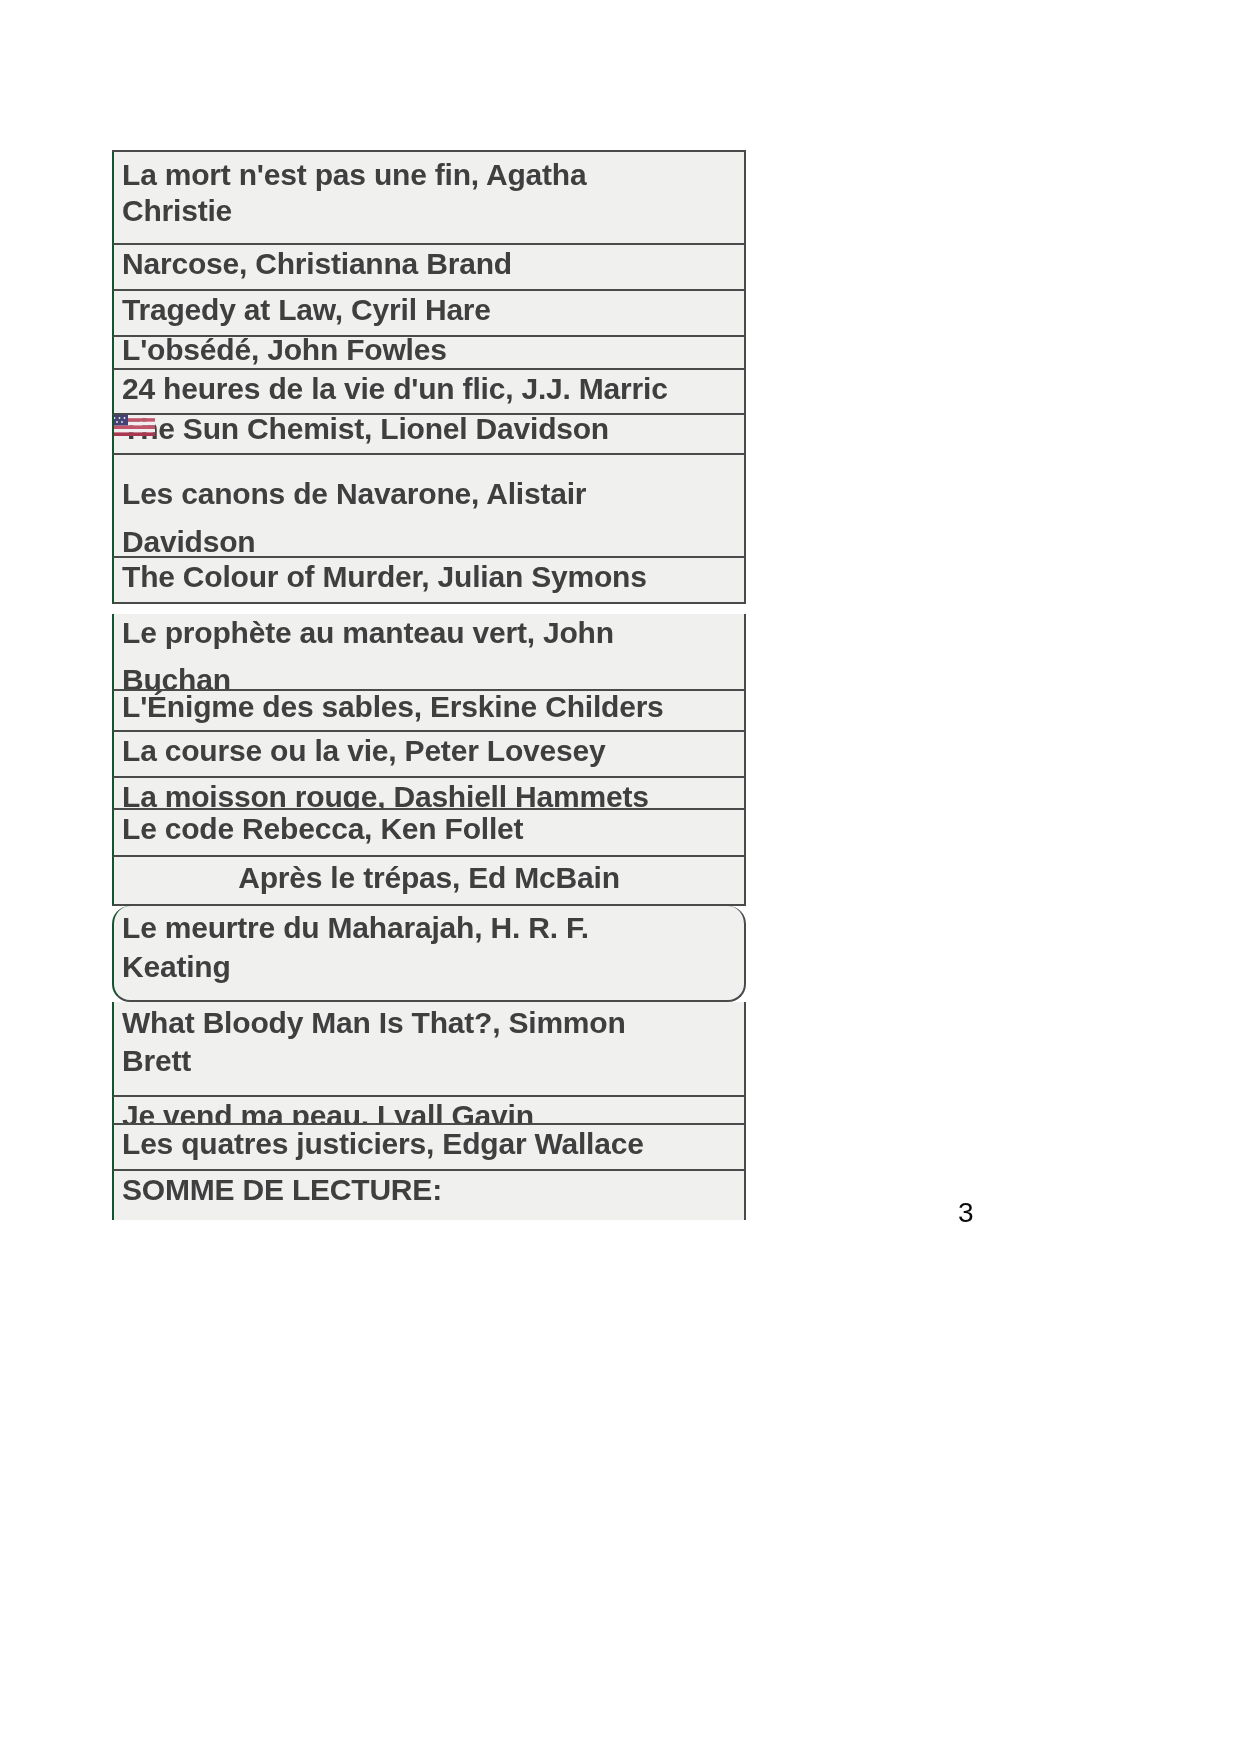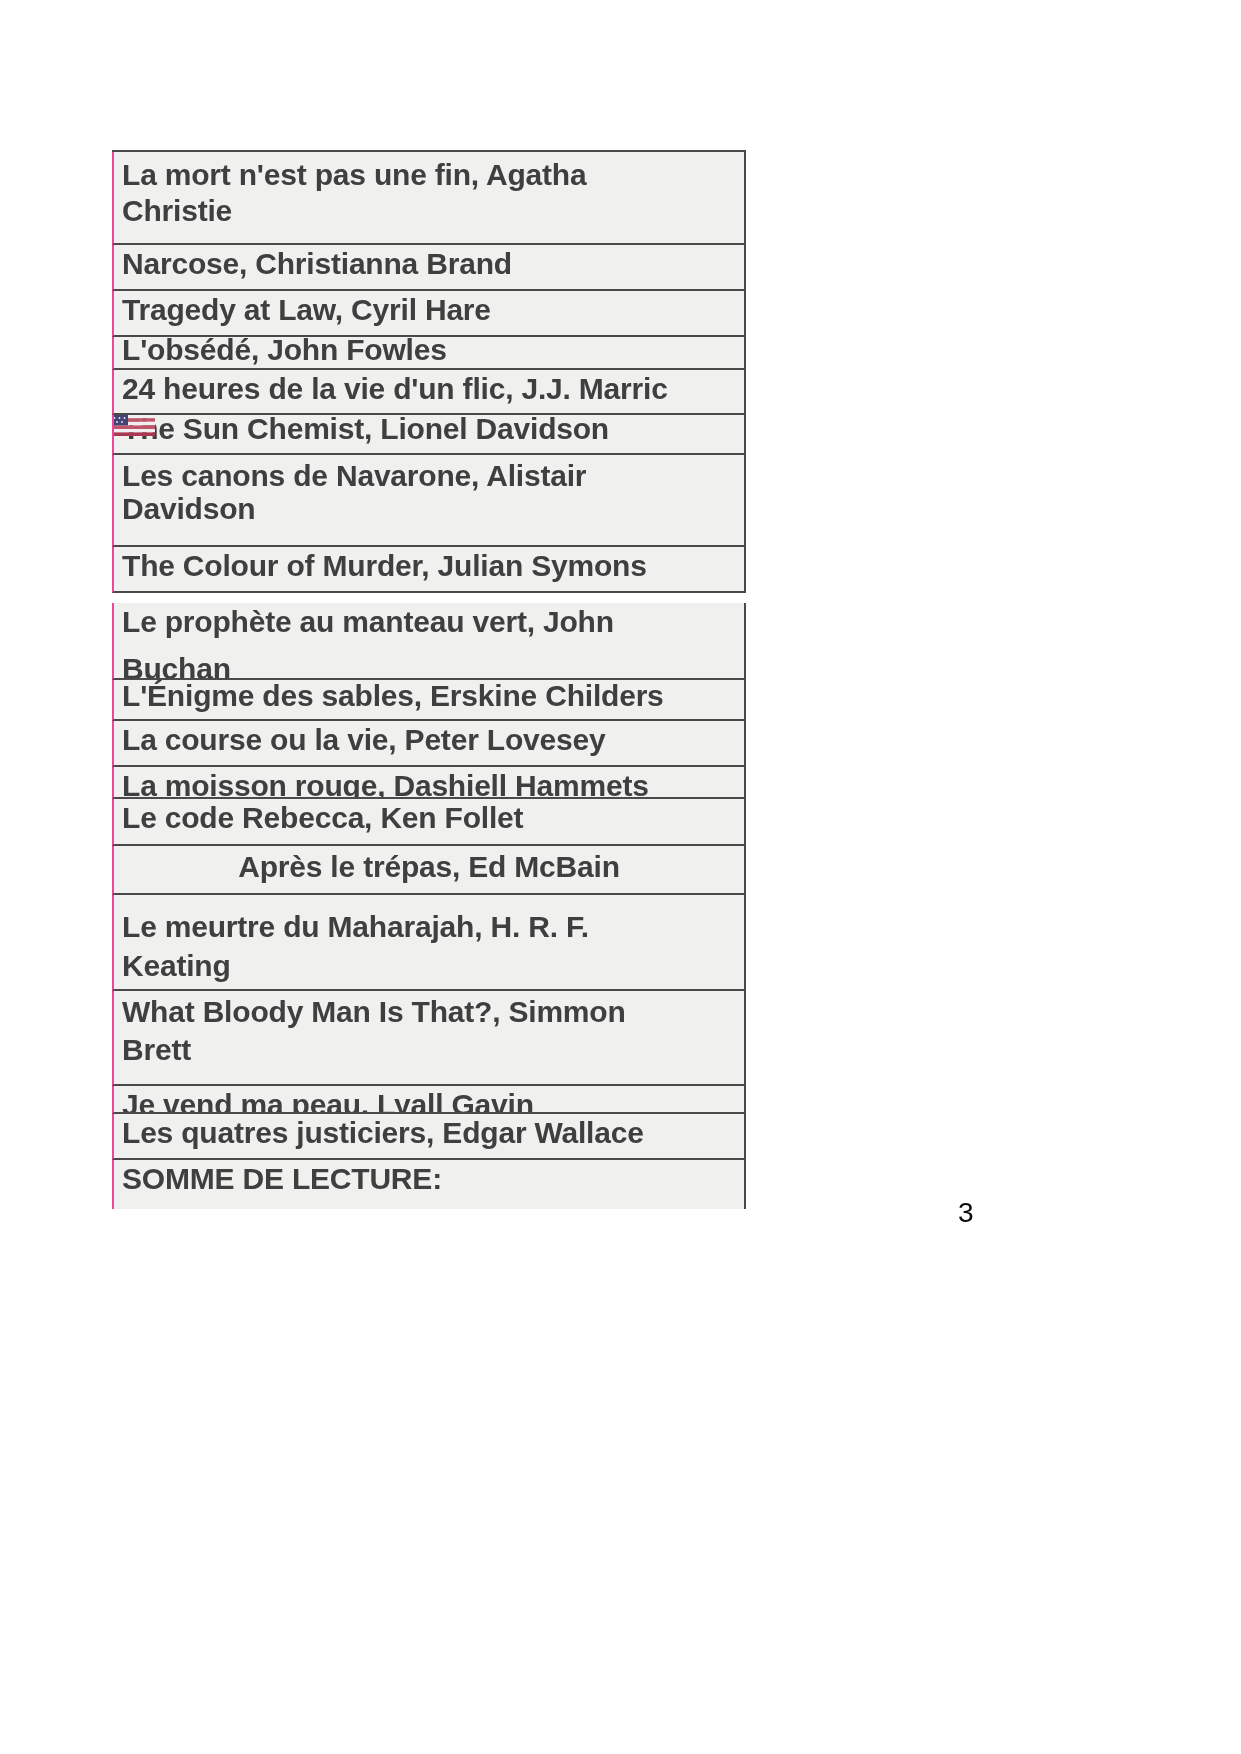--- a/index.html
+++ b/index.html
@@ -13,21 +13,21 @@
   .doc-table{
     position:absolute;
     left:112px;top:150px;
     width:634px;
     border-top:2px solid #4a4a4a;
   }
   .row{
     position:relative;
     box-sizing:border-box;
     background:#f0f0ef;
-    border-left:2px solid #ec4899;
+    border-left:2px solid #14532d;
     border-right:2px solid #4a4a4a;
     border-bottom:2px solid #4a4a4a;
     padding:0 8px;
     overflow:hidden;
     font-weight:700;
     font-size:30px;
     line-height:38px;
     letter-spacing:-0.2px;
     color:#3f3f3f;
     white-space:nowrap;
@@ -36,31 +36,31 @@
   .row.wrap2 .txt{display:block;max-width:572px;}
   
   .r1 {height:93px; line-height:36px; padding-top:5px;}
   .r2 {height:46px;}
   .r3 {height:46px;}
   .r4 {height:33px; line-height:30px;}
   .r4 .txt{margin-top:-2px; display:block;}
   .r5 {height:45px;}
   .r6 {height:40px; line-height:36px;}
   .r6 .txt{margin-top:-4px; display:block;}
-  .r7 {height:92px; line-height:33px; padding-top:4px;}
+  .r7 {height:103px; line-height:48px; padding-top:15px;}
   .r8 {height:46px;}
   .r9 {height:77px; line-height:47px;margin-top:10px;}
   .r9 .txt{margin-top:-5px;}
   .r10{height:41px;}
   .r10 .txt{margin-top:-3px; display:block;}
   .r11{height:46px;}
   .r12{height:32px;}
   .r13{height:47px;}
   .r14{height:49px; padding-top:2px;text-align:center;}
-  .r15{height:96px; line-height:39px; padding-top:12px;}
+  .r15{height:96px; line-height:39px; padding-top:2px;border-radius:18px;}
   .r16{height:95px; padding-top:2px;}
   .r17{height:28px;}
   .r18{height:46px;}
   .r19{height:49px; border-bottom:none;}
   .flag{
     position:absolute;
     left:-5px;top:-4px;
     width:46px;height:25px;
     z-index:3;
     display:block;

